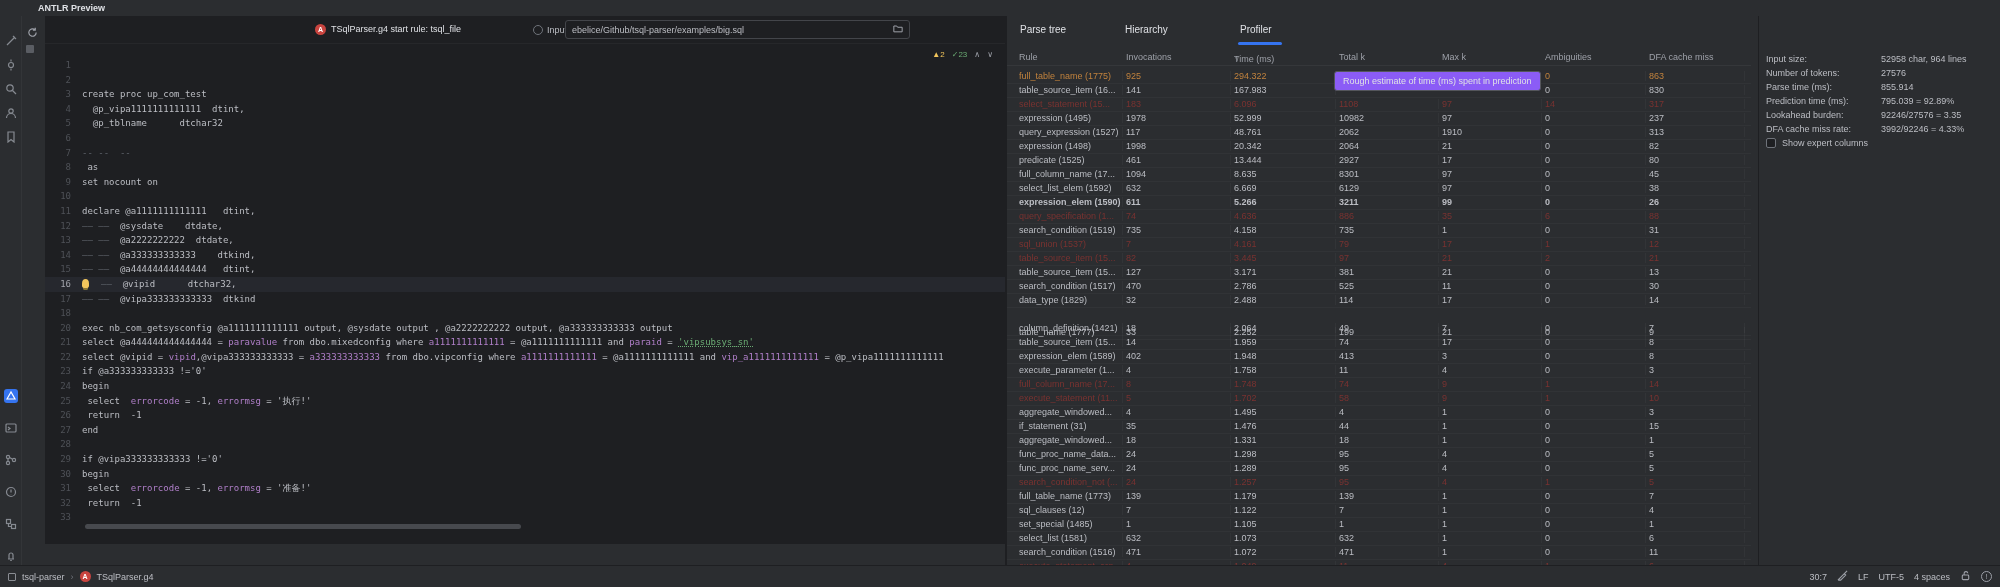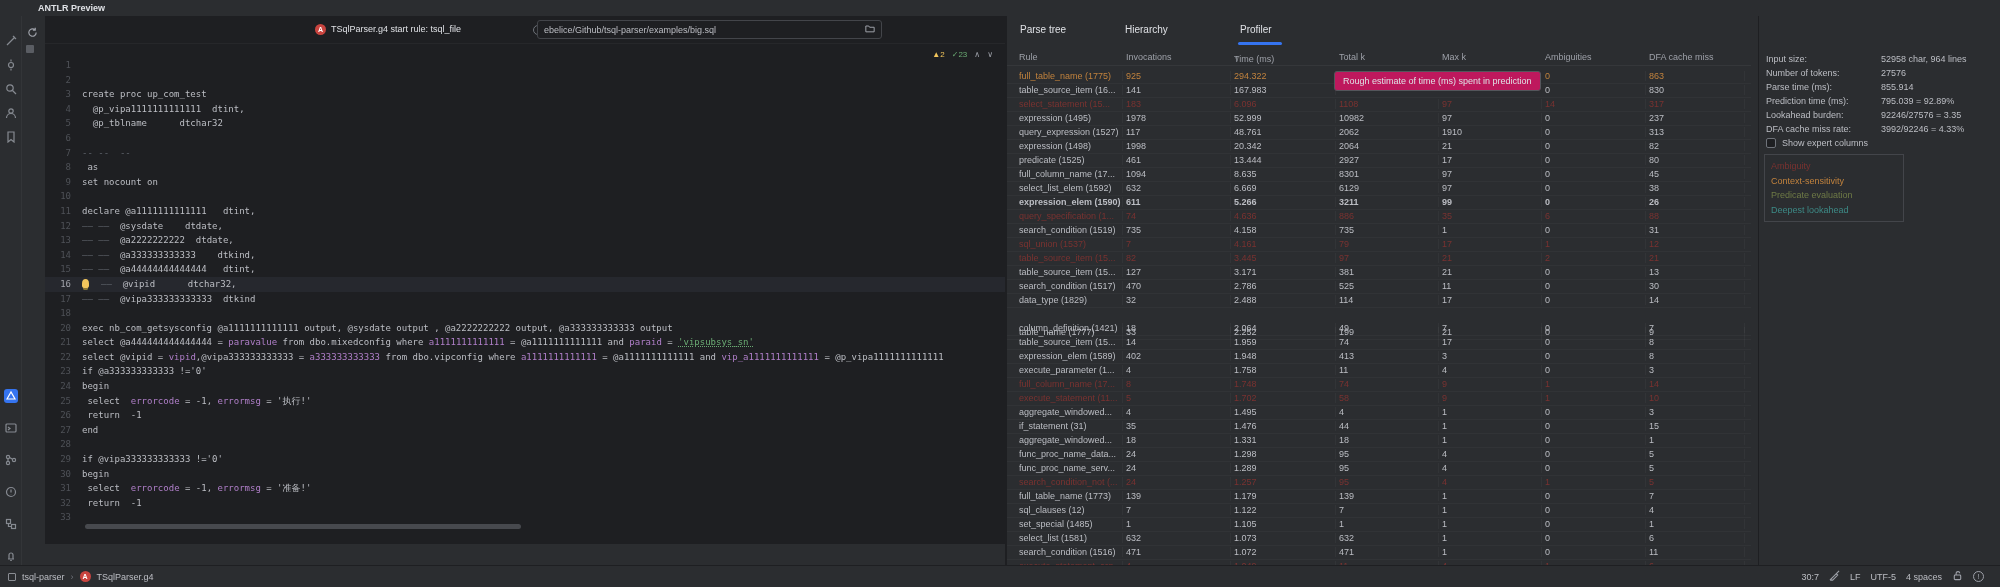--- a/index.html
+++ b/index.html
@@ -35,21 +35,21 @@
   #editor{left:45px;top:16px;width:960px;height:528px;background:var(--bg-dark);overflow:hidden;}
   #configbar{position:absolute;left:0;top:0;width:100%;height:28px;border-bottom:1px solid rgba(255,255,255,.04);}
   .antlr-dot{display:inline-block;width:11px;height:11px;border-radius:50%;background:#c9443f;color:#fff;
      font-size:7px;font-weight:bold;text-align:center;line-height:11px;vertical-align:middle;}
   #cfg-label{position:absolute;left:270px;top:8px;color:var(--text-bright);}
   #cfg-label .antlr-dot{margin-right:5px;}
   .radio{position:absolute;top:9px;width:10px;height:10px;border-radius:50%;border:1px solid #6f737a;}
   .radio.on{background:var(--blue);border-color:var(--blue);}
   .radio.on::after{content:"";position:absolute;left:3px;top:3px;width:3px;height:3px;border-radius:50%;background:#fff;}
   .radio-lbl{position:absolute;top:9px;color:var(--text);}
-  #path-field{position:absolute;left:492px;top:4px;width:345px;height:19px;border:1px solid #43454a;border-radius:3px;
+  #path-field{position:absolute;left:520px;top:4px;width:345px;height:19px;border:1px solid #43454a;border-radius:3px;
      background:var(--bg-dark);color:var(--text);font-size:9px;display:flex;align-items:center;padding:0 6px;gap:6px;}
   #path-field .fp{flex:1;overflow:hidden;white-space:nowrap;}
   .folder-ic svg{width:10px;height:9px;stroke:#9da0a8;fill:none;stroke-width:1.2;}
 
   #inspect{position:absolute;right:12px;top:34px;display:flex;gap:7px;align-items:center;font-size:8px;color:var(--dim);}
   #inspect .warn{color:var(--yellow);}
   #inspect .ok{color:#6aab73;}
 
   #codearea{position:absolute;left:0;top:28px;width:100%;height:500px;padding-top:14px;overflow:hidden;}
   .code-line{height:14.6px;line-height:14.6px;white-space:pre;font-family:"DejaVu Sans Mono",monospace;font-size:9px;}
@@ -77,38 +77,38 @@
   .sortch{color:#7d8087;font-size:8px;}
   #trows{position:absolute;left:0;top:54px;width:744px;height:495px;overflow:hidden;}
   .trow{position:absolute;left:0;width:100%;height:14px;border-bottom:1px solid rgba(255,255,255,.03);}
   .trow span{position:absolute;top:1px;white-space:nowrap;overflow:hidden;
      border-right:1px solid rgba(255,255,255,.035);}
   .c0{left:12px;width:104px;} .c1{left:119px;width:105px;} .c2{left:227px;width:102px;}
   .c3{left:332px;width:100px;} .c4{left:435px;width:100px;} .c5{left:538px;width:101px;} .c6{left:642px;width:96px;}
   .trow.orange span{color:var(--orange);}
   .trow.red span{color:var(--redrow);}
 
-  #tooltip{left:1334px;top:71px;background:#be185d;border:1px solid #54565b;border-radius:3px;
+  #tooltip{left:1334px;top:71px;background:#8b5cf6;border:1px solid #54565b;border-radius:3px;
      padding:4px 8px;color:var(--text-bright);z-index:30;white-space:nowrap;}
 
   
   #infopanel{left:1758px;top:16px;width:242px;height:549px;background:var(--bg);border-left:1px solid var(--border);}
   .stat-row{position:absolute;left:7px;width:228px;height:14px;}
   .stat-row .sl{position:absolute;left:0;}
   .stat-row .sv{position:absolute;left:115px;}
   #expert{position:absolute;left:7px;top:122px;display:flex;align-items:center;gap:6px;}
   #expert .cb{width:10px;height:10px;border:1px solid #6f737a;border-radius:2px;background:var(--bg-dark);}
   #legendbox{position:absolute;left:5px;top:138px;width:140px;border:1px solid #43454a;padding:4px 6px;}
   .leg-row{height:14.5px;line-height:14.5px;white-space:nowrap;}
 
   
   #statusbar{left:0;top:565px;width:2000px;height:22px;background:var(--bg);border-top:1px solid var(--border);
      display:flex;align-items:center;color:var(--text);}
   #sb-left{display:flex;align-items:center;gap:6px;padding-left:8px;}
-  #sb-right{margin-left:auto;display:flex;align-items:center;gap:10px;padding-right:16px;color:var(--text);}
+  #sb-right{margin-left:auto;display:flex;align-items:center;gap:10px;padding-right:8px;color:var(--text);}
   .sb-ic svg{width:11px;height:11px;stroke:#9da0a8;fill:none;stroke-width:1.2;}
   .chev{color:#6f737a;}
   .win-ic{width:8px;height:8px;border:1px solid #8a8d93;border-radius:1px;}
   .excl{width:11px;height:11px;border:1px solid #9da0a8;border-radius:50%;color:#9da0a8;
      font-size:8px;line-height:10px;text-align:center;}
 </style>
 </head>
 <body>
 
 <div id="app">
@@ -626,26 +626,20 @@
         </div>
         <div class="stat-row" style="top: 108px;">
           <span class="sl">DFA cache miss rate:</span>
           <span class="sv">3992/92246 = 4.33%</span>
         </div>
       </div>
     <div id="expert">
       <span class="cb"></span>
       <span>Show expert columns</span>
     </div>
-    <div id="legendbox">
-        <div class="leg-row" style="color: rgb(122, 50, 48);">Ambiguity</div>
-        <div class="leg-row" style="color: rgb(193, 130, 61);">Context-sensitivity</div>
-        <div class="leg-row" style="color: rgb(110, 122, 70);">Predicate evaluation</div>
-        <div class="leg-row" style="color: rgb(61, 138, 134);">Deepest lookahead</div>
-      </div>
   </div>
 
   <div class="abs" id="statusbar">
     <div id="sb-left">
       <span class="win-ic"></span>
       <span>tsql-parser</span>
       <span class="chev">›</span>
       <span class="antlr-dot">A</span>
       <span>TSqlParser.g4</span>
     </div>

